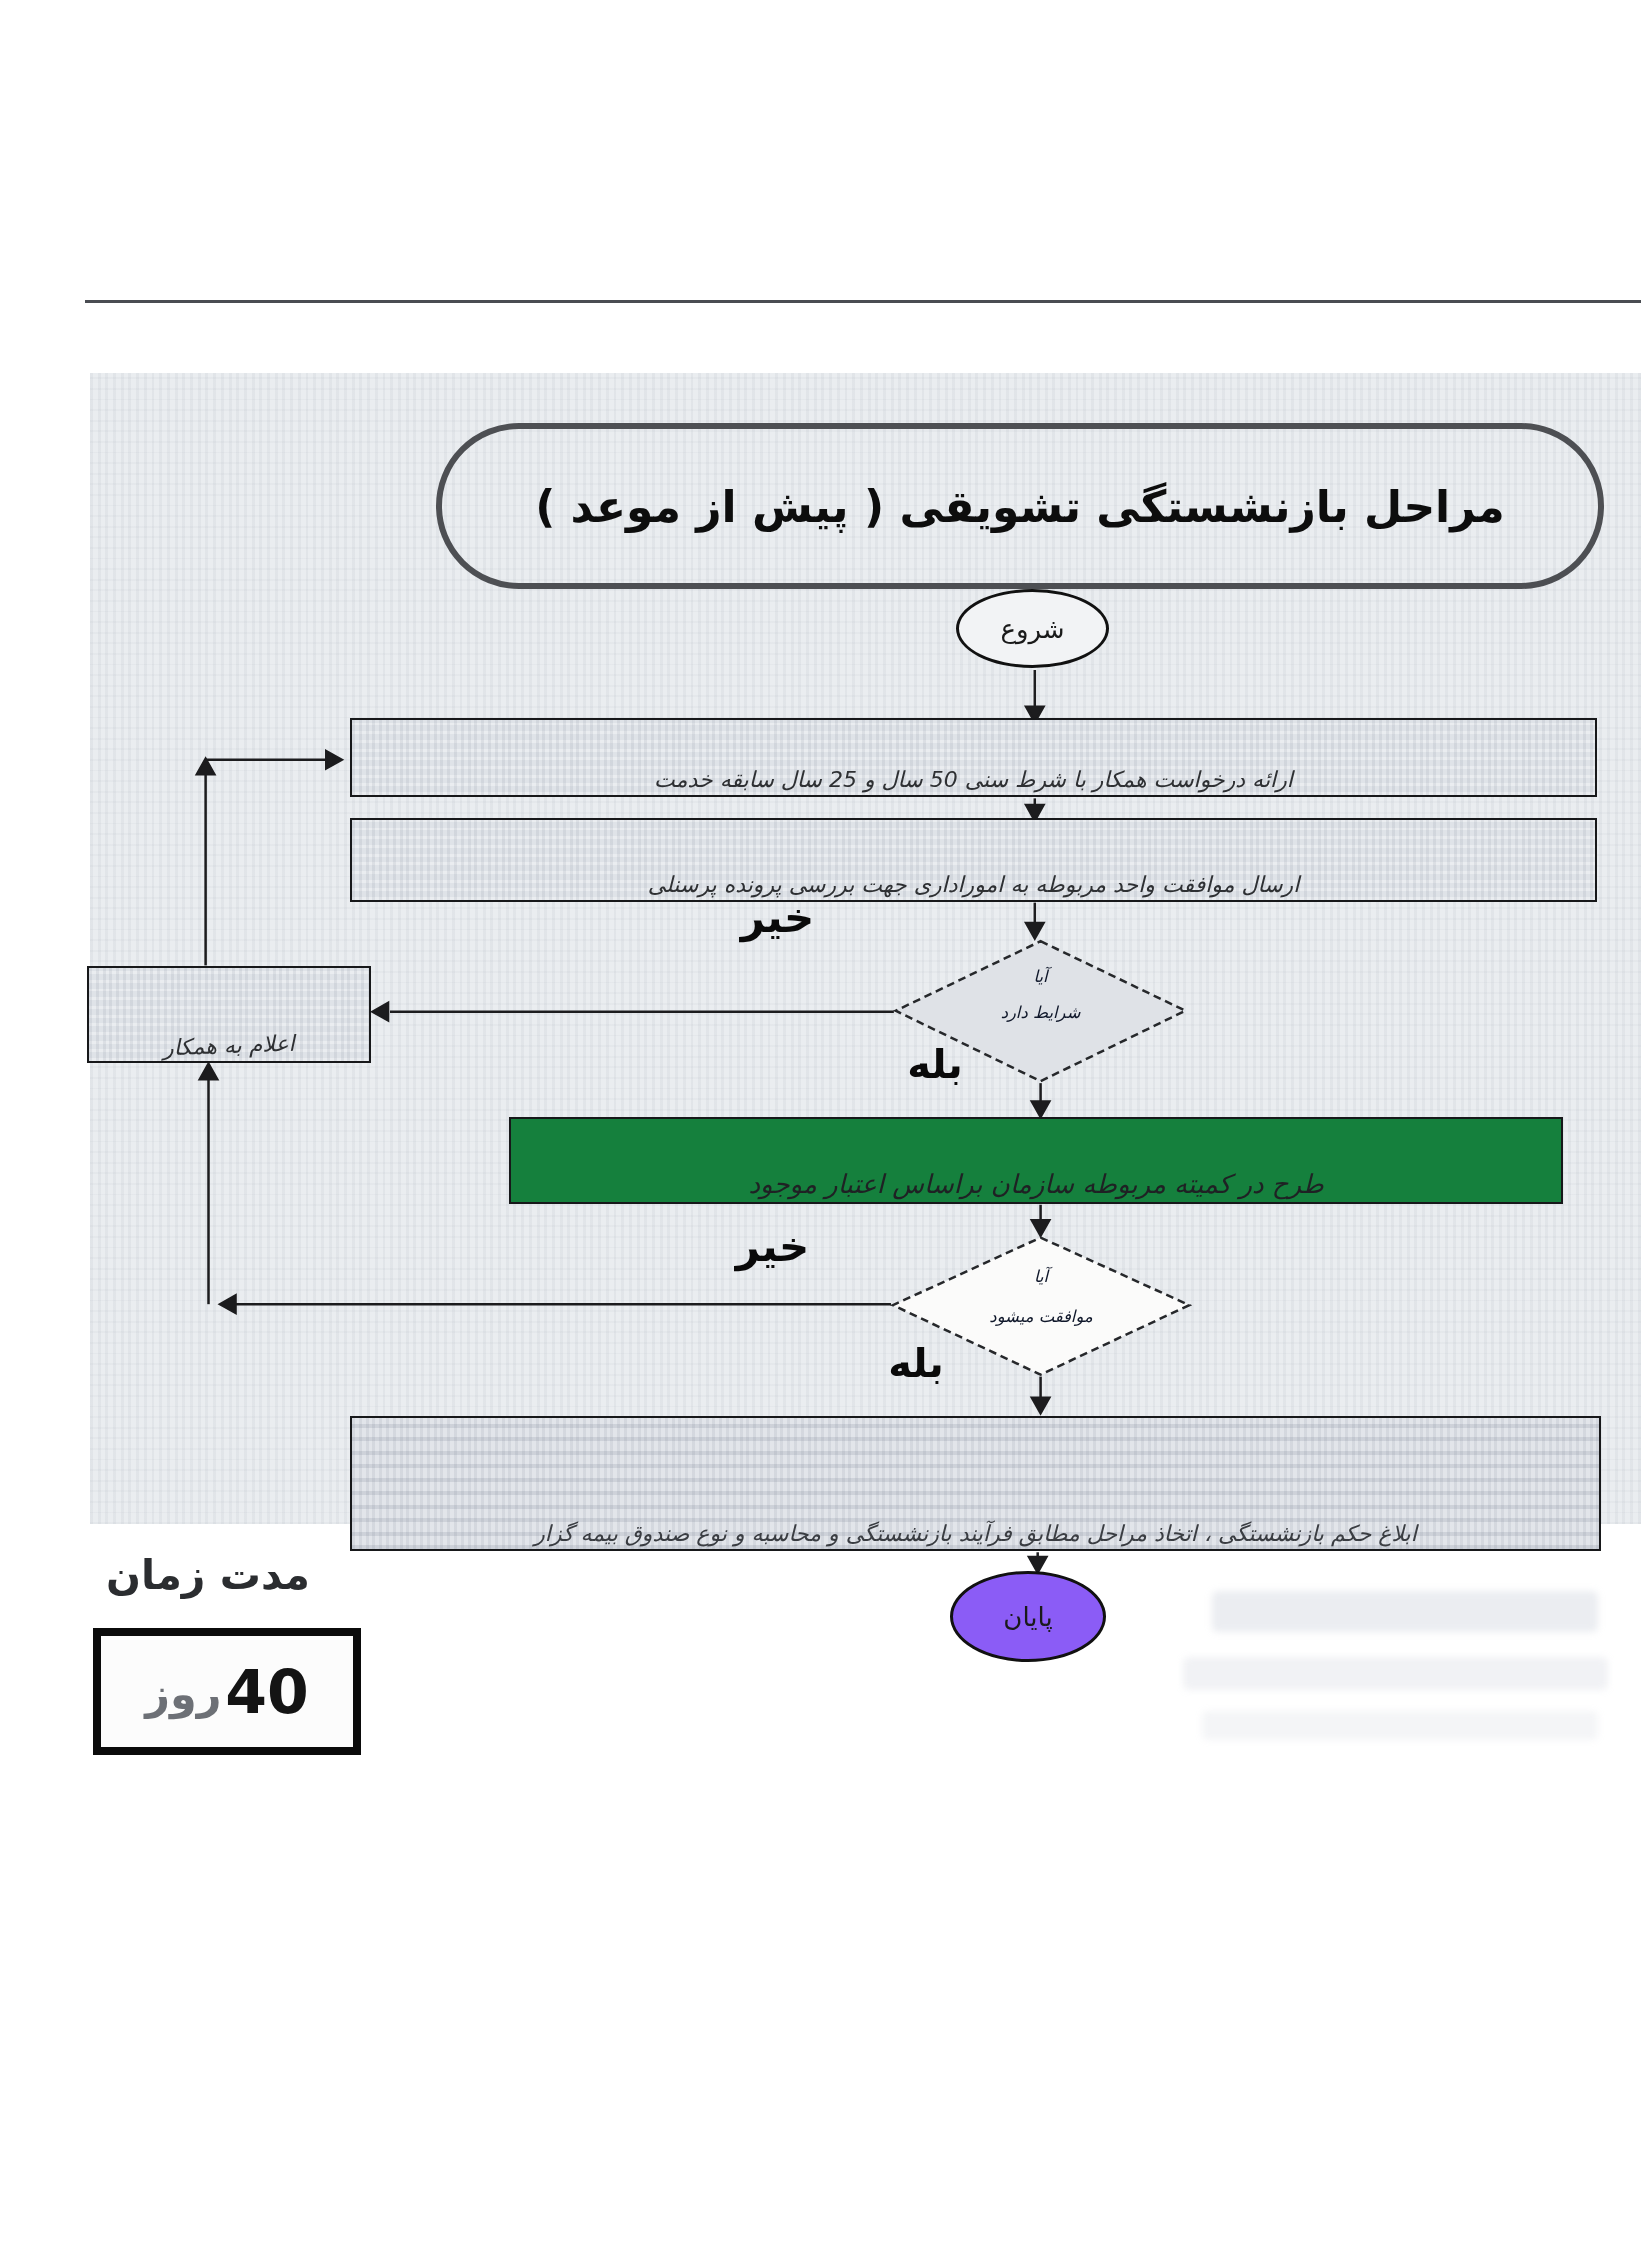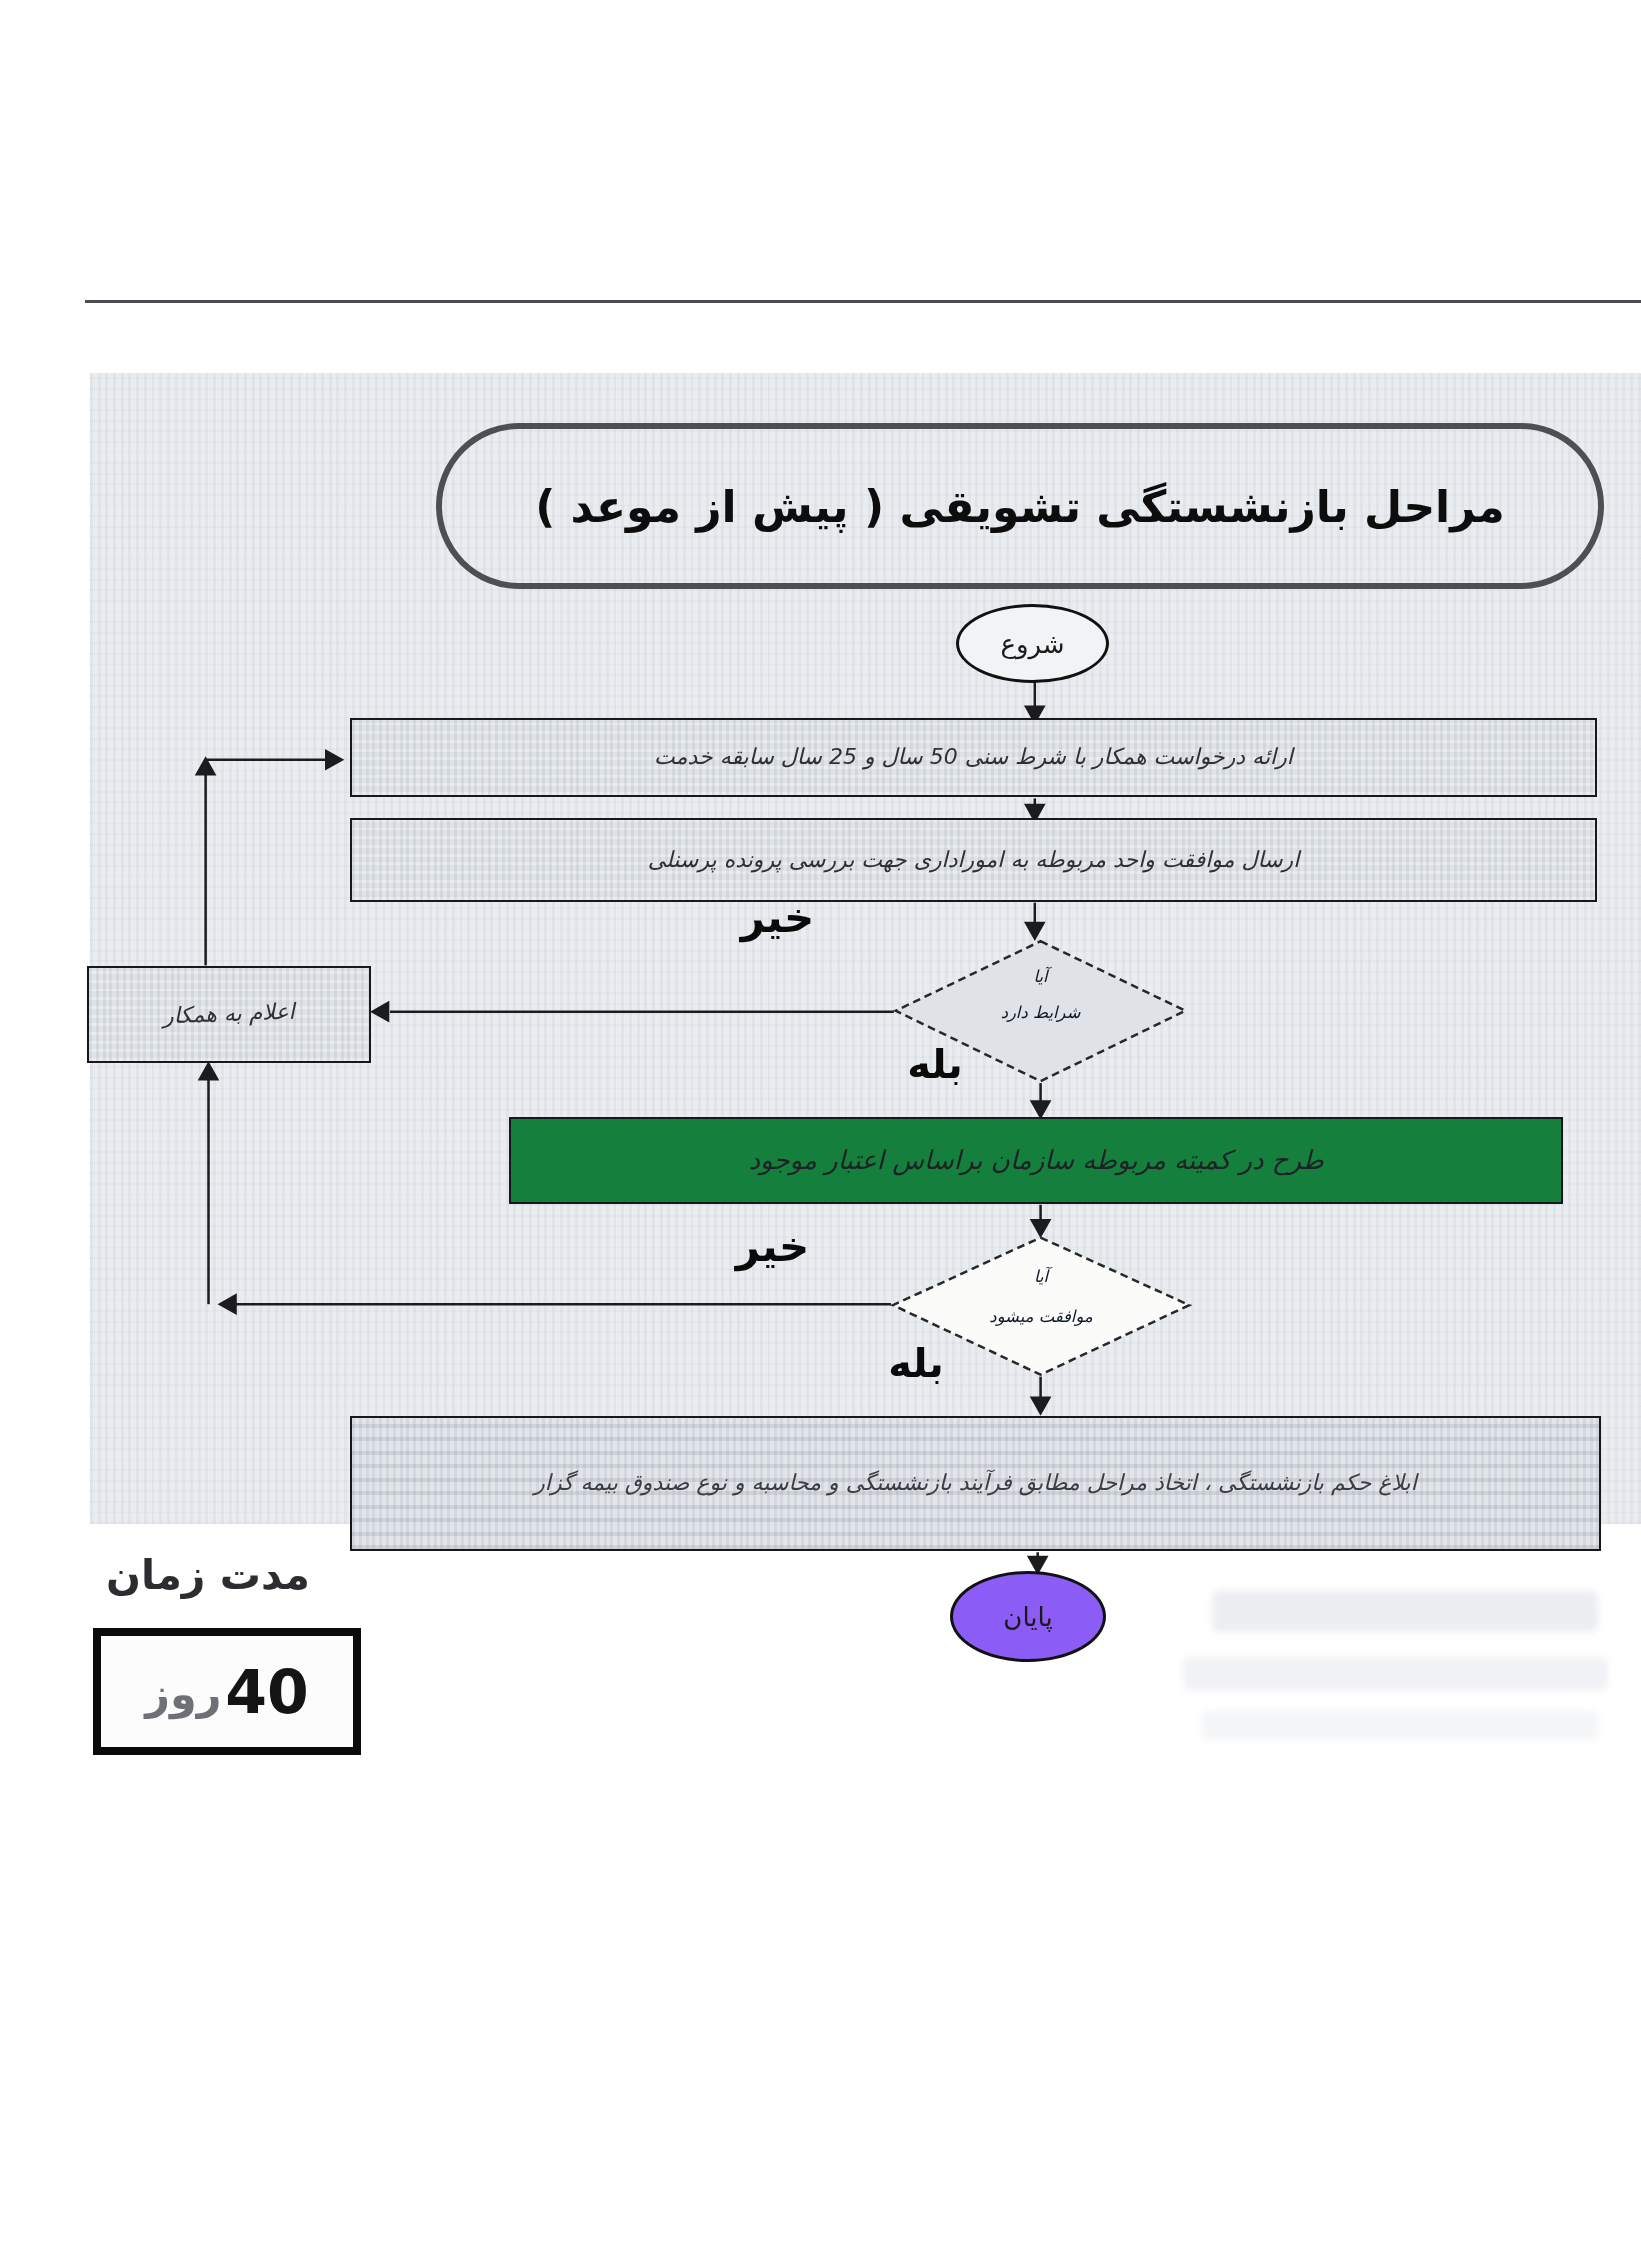--- a/index.html
+++ b/index.html
@@ -36,27 +36,27 @@
     font-size:44px;font-weight:800;color:#0d0d0d;
     letter-spacing:1px;white-space:nowrap;
   }
   
   .terminator{
     border:3.9px solid #111;border-radius:50%;
     background:#f2f3f5;
     display:flex;align-items:center;justify-content:center;
     box-sizing:border-box;
   }
-  #start-terminator{left:956px;top:604px;width:153px;height:79px;}
+  #start-terminator{left:956px;top:589px;width:153px;height:79px;}
   #end-terminator{left:950px;top:1571px;width:156px;height:91px;background:#8b5cf6;}
   .terminator .t{font-size:26px;color:#1a1a1a;font-weight:500;}
   
   .process{
     border:2.9px solid #17181a;
-    display:flex;align-items:center;justify-content:center;
+    display:flex;align-items:flex-end;justify-content:center;
     box-sizing:border-box;text-align:center;
   }
   .gray-fill{
     background-color:#dfe3e8;
     background-image:
       repeating-linear-gradient(90deg, rgba(90,100,120,0.10) 0 2.9px, transparent 2.9px 6.8px),
       repeating-linear-gradient(0deg, rgba(255,255,255,0.35) 0 2.9px, transparent 2.9px 8.7px);
   }
   #process-box-1{left:350px;top:718px;width:1247px;height:79px;}
   #process-box-2{left:350px;top:818px;width:1247px;height:84px;}

